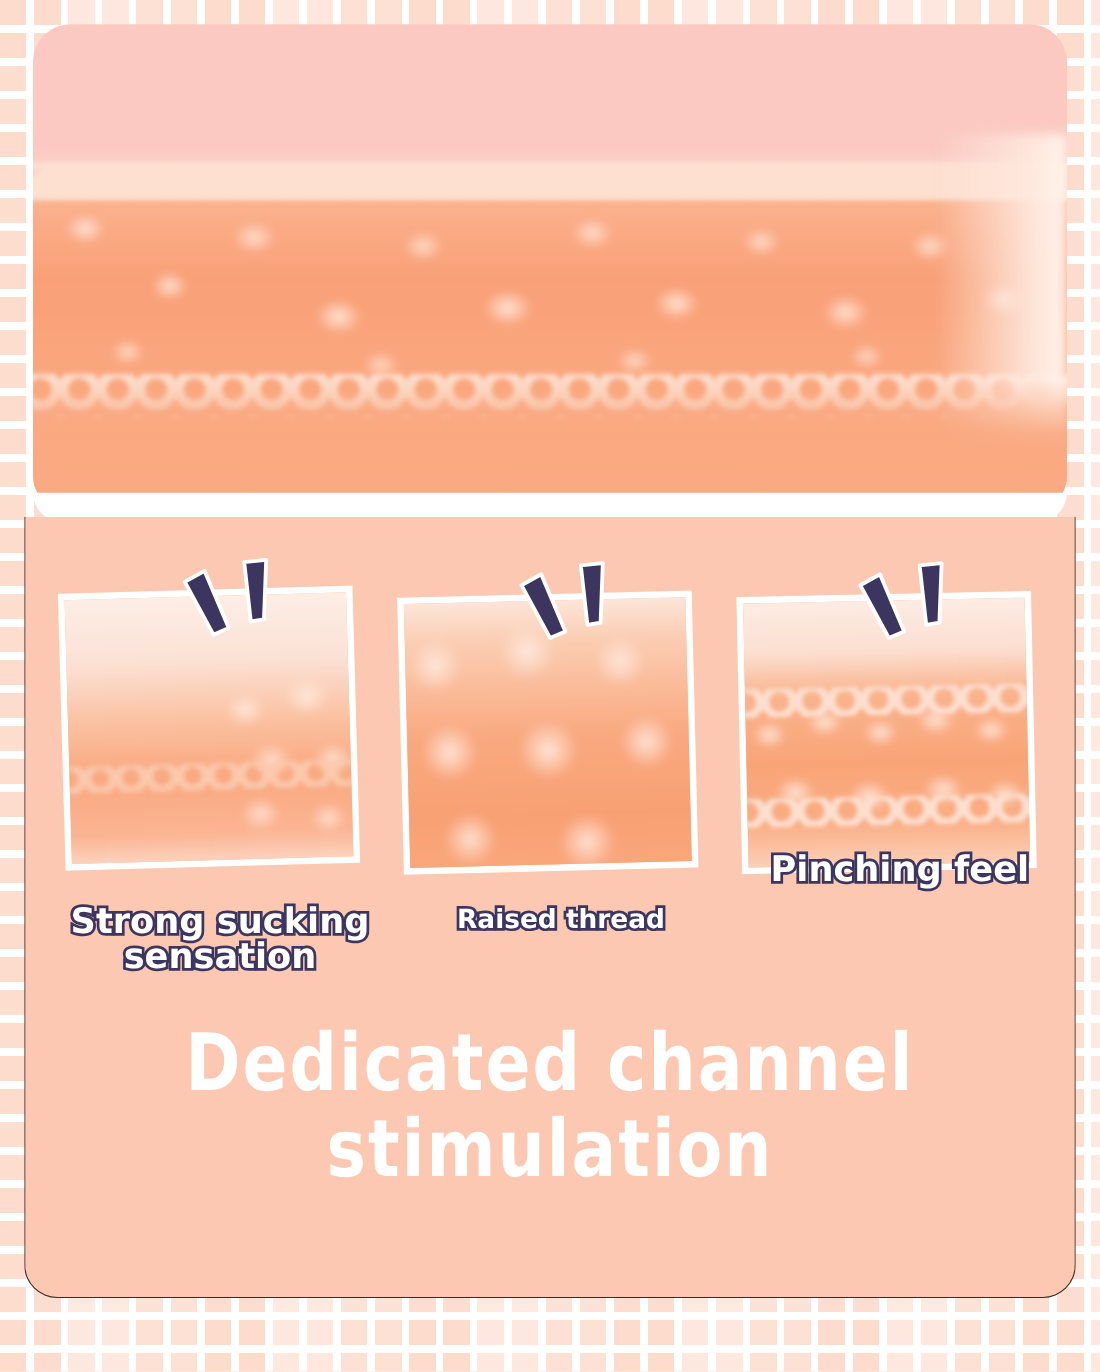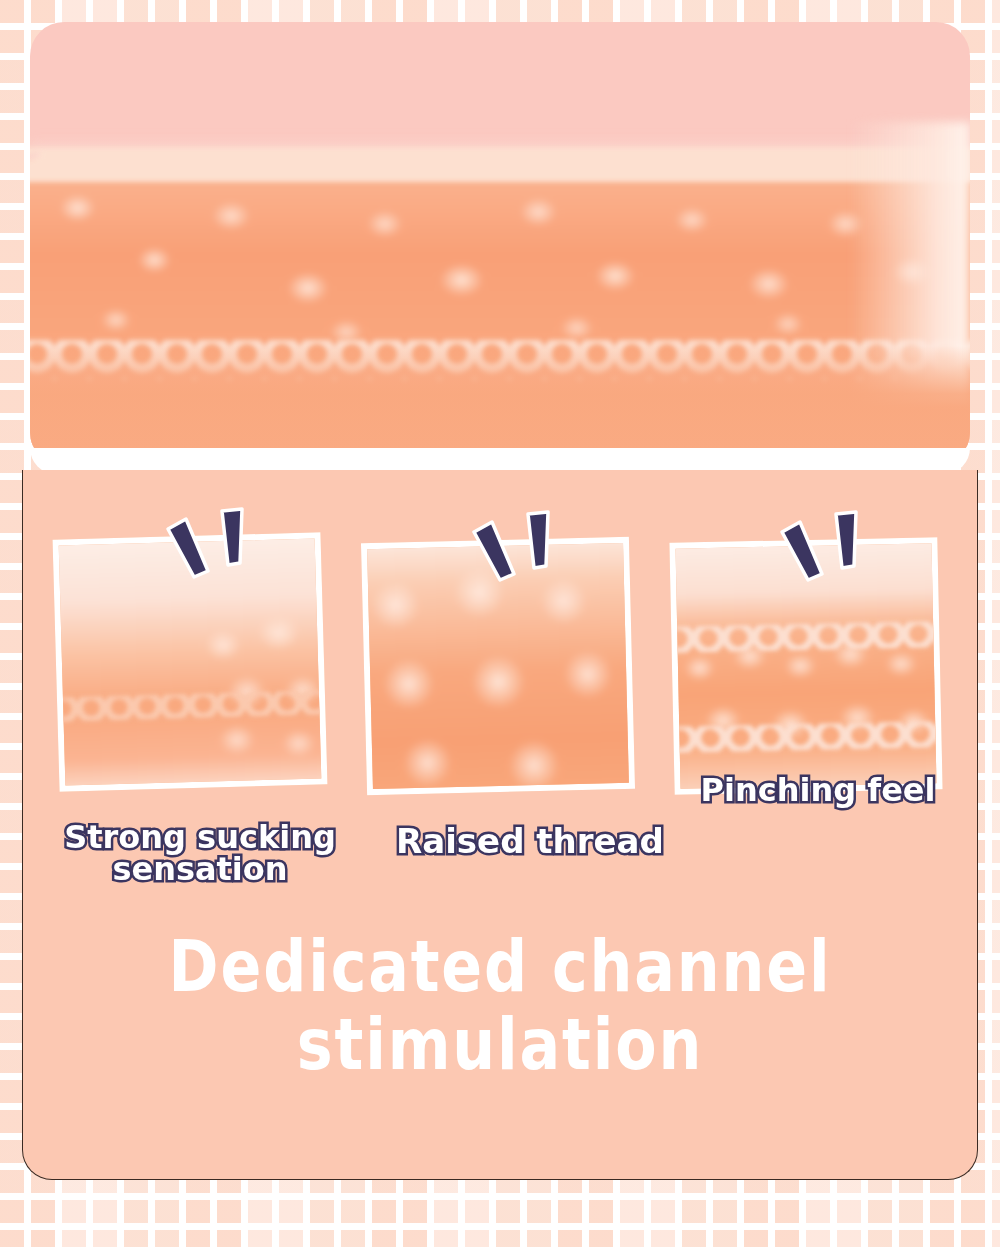--- a/index.html
+++ b/index.html
@@ -209,21 +209,21 @@
     text-align:center;
     font-family:"DejaVu Sans", sans-serif;
     font-weight:bold;
     color:#FFFFFF;
     line-height:1.0;
     -webkit-text-stroke:5px #3B3560;
     paint-order:stroke fill;
     white-space:pre-line;
   }
   #label-1 { left:40px;  top:800px; width:320px; font-size:32px;margin-top:21px; }
-  #label-2 { left:370px; top:824px; width:320px; font-size:34px; }
+  #label-2 { left:350px; top:824px; width:320px; font-size:24px; }
   #label-3 { left:658px; top:774px; width:320px; font-size:32px; }
 
   
   #headline {
     position:absolute;
     left:40px; top:928px; width:920px;
     text-align:center;
     color:#FFFFFF;
     font-family:"DejaVu Sans Condensed","Liberation Sans", sans-serif;
     font-weight:bold;

